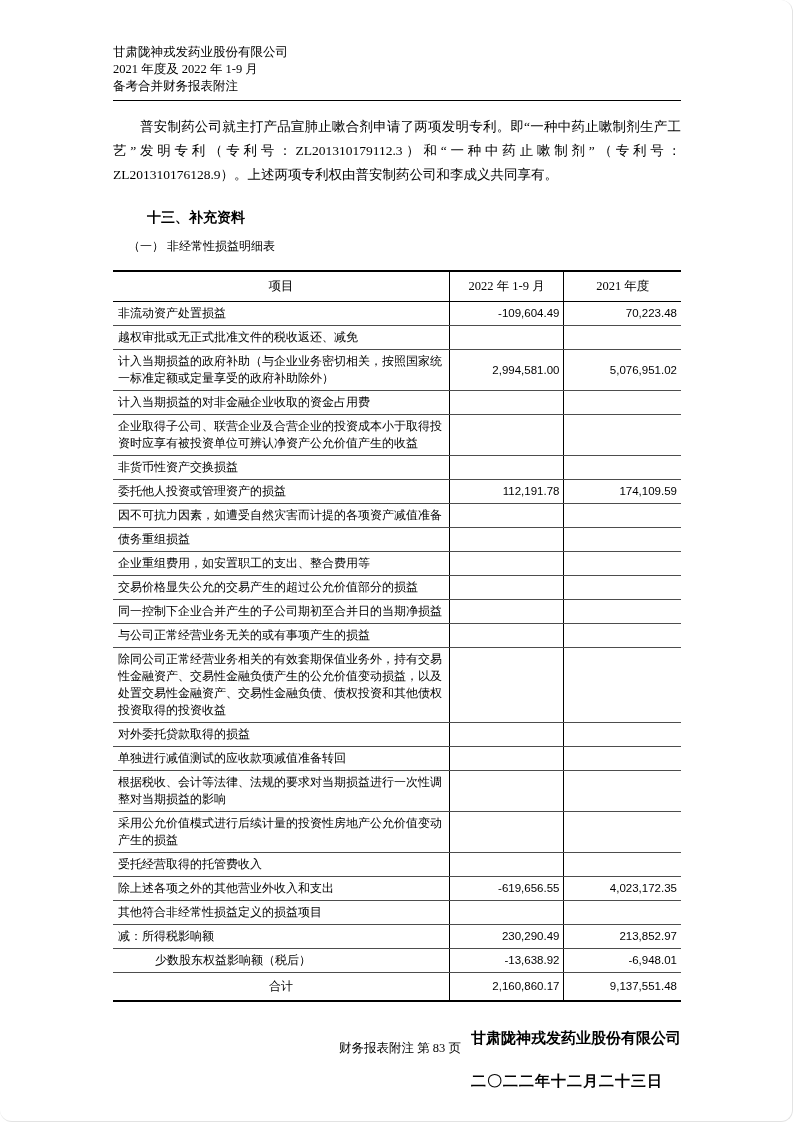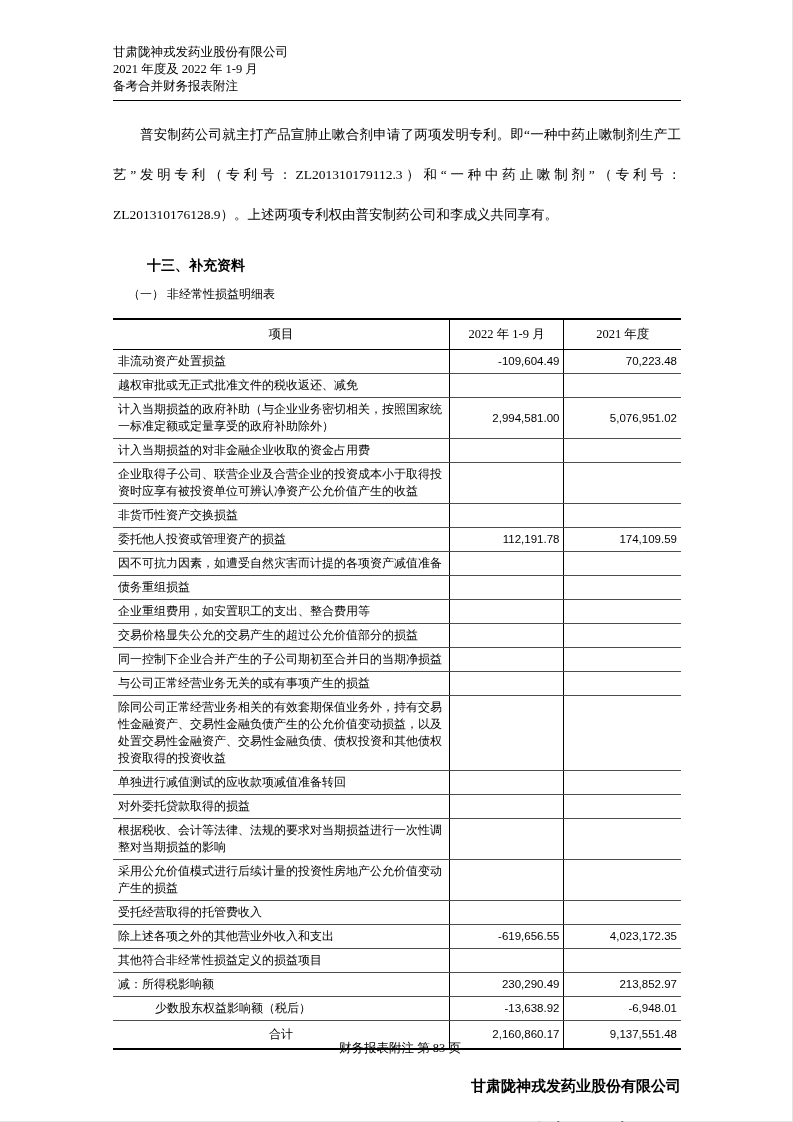--- a/index.html
+++ b/index.html
@@ -10,32 +10,33 @@
     color: #000;
     position: relative;
     overflow: hidden;
   }
   .page {
     width: 793px; height: 1122px;
     padding: 44px 111px 0 113px;
     border-right: 1px solid #e3e3e3;
     border-bottom: 1px solid #e3e3e3;
     position: relative;
+    border-radius: 12px;
   }
   
   .doc-header { font-size: 12.5px; line-height: 17px; }
   .doc-header .hline { white-space: nowrap; }
   .header-rule {
     border: none; border-top: 1.5px solid #000;
     margin: 5px 0 0 0;
   }
   
   .intro {
     margin: 14px 0 0 0;
-    font-size: 13.5px; line-height: 40px;
+    font-size: 13.5px; line-height: 24px;
     text-indent: 2em; text-align: justify;
   }
   
   .sec-heading {
     margin: 22px 0 0 34px;
     font-size: 14px; font-weight: bold;
   }
   .subsec-heading {
     margin: 11px 0 0 15px;
     font-size: 12px; font-weight: normal;
@@ -197,26 +198,26 @@
           <td>与公司正常经营业务无关的或有事项产生的损益</td>
           <td class="num"></td>
           <td class="num"></td>
         </tr>
         <tr>
           <td>除同公司正常经营业务相关的有效套期保值业务外，持有交易性金融资产、交易性金融负债产生的公允价值变动损益，以及处置交易性金融资产、交易性金融负债、债权投资和其他债权投资取得的投资收益</td>
           <td class="num"></td>
           <td class="num"></td>
         </tr>
         <tr>
+          <td>对外委托贷款取得的损益</td>
+          <td class="num"></td>
+          <td class="num"></td>
+        </tr>
+        <tr>
           <td>单独进行减值测试的应收款项减值准备转回</td>
-          <td class="num"></td>
-          <td class="num"></td>
-        </tr>
-        <tr>
-          <td>对外委托贷款取得的损益</td>
           <td class="num"></td>
           <td class="num"></td>
         </tr>
         <tr>
           <td>根据税收、会计等法律、法规的要求对当期损益进行一次性调整对当期损益的影响</td>
           <td class="num"></td>
           <td class="num"></td>
         </tr>
         <tr>
           <td>采用公允价值模式进行后续计量的投资性房地产公允价值变动产生的损益</td>

